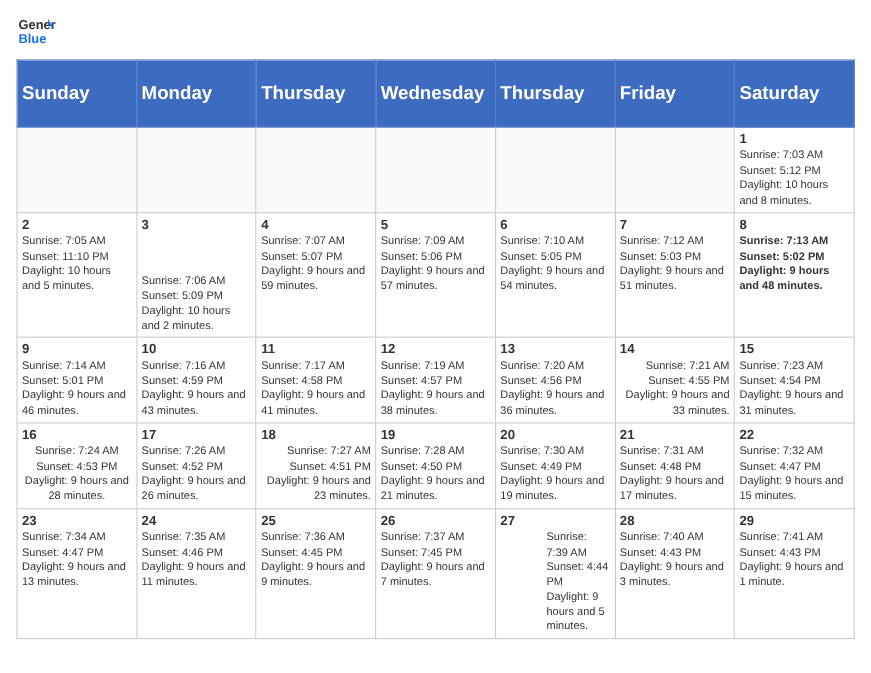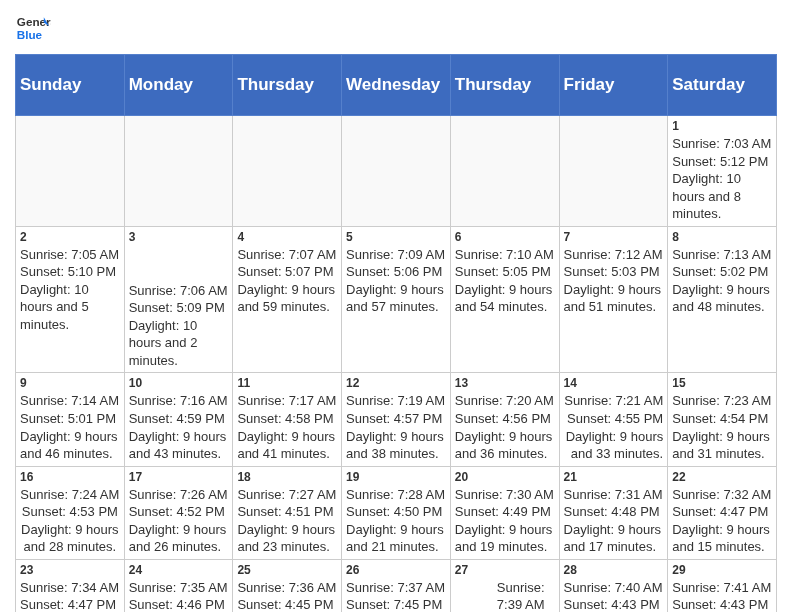--- a/index.html
+++ b/index.html
@@ -66,21 +66,21 @@
     }
     .day-number {
       font-size: 12px;
       font-weight: bold;
       color: #333;
       display: block;
       margin-bottom: 2px;
     }
     .day-info {
       color: #333;
-      font-size: 13px;
+      font-size: 10px;
       line-height: 1.35;
     }
     .empty-cell {
       background: #f9f9f9;
     }
     .last-row td {
       height: 60px;
     }
   </style>
 </head>
@@ -125,21 +125,21 @@
             <span class="day-number">1</span>
             <div class="day-info" style="white-space: pre-line;">Sunrise: 7:03 AM
 Sunset: 5:12 PM
 Daylight: 10 hours and 8 minutes.</div>
           </td>
         </tr>
         <tr>
           <td>
             <span class="day-number">2</span>
             <div class="day-info" style="white-space: pre-line;">Sunrise: 7:05 AM
-Sunset: 5:10 PM
+Sunset: 11:10 PM
 Daylight: 10 hours and 5 minutes.</div>
           </td>
           <td>
             <span class="day-number">3</span>
             <div class="day-info" style="white-space: pre-line; margin-top: 38px;">Sunrise: 7:06 AM
 Sunset: 5:09 PM
 Daylight: 10 hours and 2 minutes.</div>
           </td>
           <td>
             <span class="day-number">4</span>
@@ -160,21 +160,21 @@
 Daylight: 9 hours and 54 minutes.</div>
           </td>
           <td>
             <span class="day-number">7</span>
             <div class="day-info" style="white-space: pre-line;">Sunrise: 7:12 AM
 Sunset: 5:03 PM
 Daylight: 9 hours and 51 minutes.</div>
           </td>
           <td>
             <span class="day-number">8</span>
-            <div class="day-info" style="white-space: pre-line;">Sunrise: 7:13 AM
+            <div class="day-info" style="white-space: pre-line; font-weight: bold;">Sunrise: 7:13 AM
 Sunset: 5:02 PM
 Daylight: 9 hours and 48 minutes.</div>
           </td>
         </tr>
         <tr>
           <td>
             <span class="day-number">9</span>
             <div class="day-info" style="white-space: pre-line;">Sunrise: 7:14 AM
 Sunset: 5:01 PM
 Daylight: 9 hours and 46 minutes.</div>
@@ -224,21 +224,21 @@
 Daylight: 9 hours and 28 minutes.</div>
           </td>
           <td>
             <span class="day-number">17</span>
             <div class="day-info" style="white-space: pre-line;">Sunrise: 7:26 AM
 Sunset: 4:52 PM
 Daylight: 9 hours and 26 minutes.</div>
           </td>
           <td>
             <span class="day-number">18</span>
-            <div class="day-info" style="white-space: pre-line;">Sunrise: 7:27 AM
+            <div class="day-info" style="white-space: pre-line; text-align: right;">Sunrise: 7:27 AM
 Sunset: 4:51 PM
 Daylight: 9 hours and 23 minutes.</div>
           </td>
           <td>
             <span class="day-number">19</span>
             <div class="day-info" style="white-space: pre-line;">Sunrise: 7:28 AM
 Sunset: 4:50 PM
 Daylight: 9 hours and 21 minutes.</div>
           </td>
           <td>

